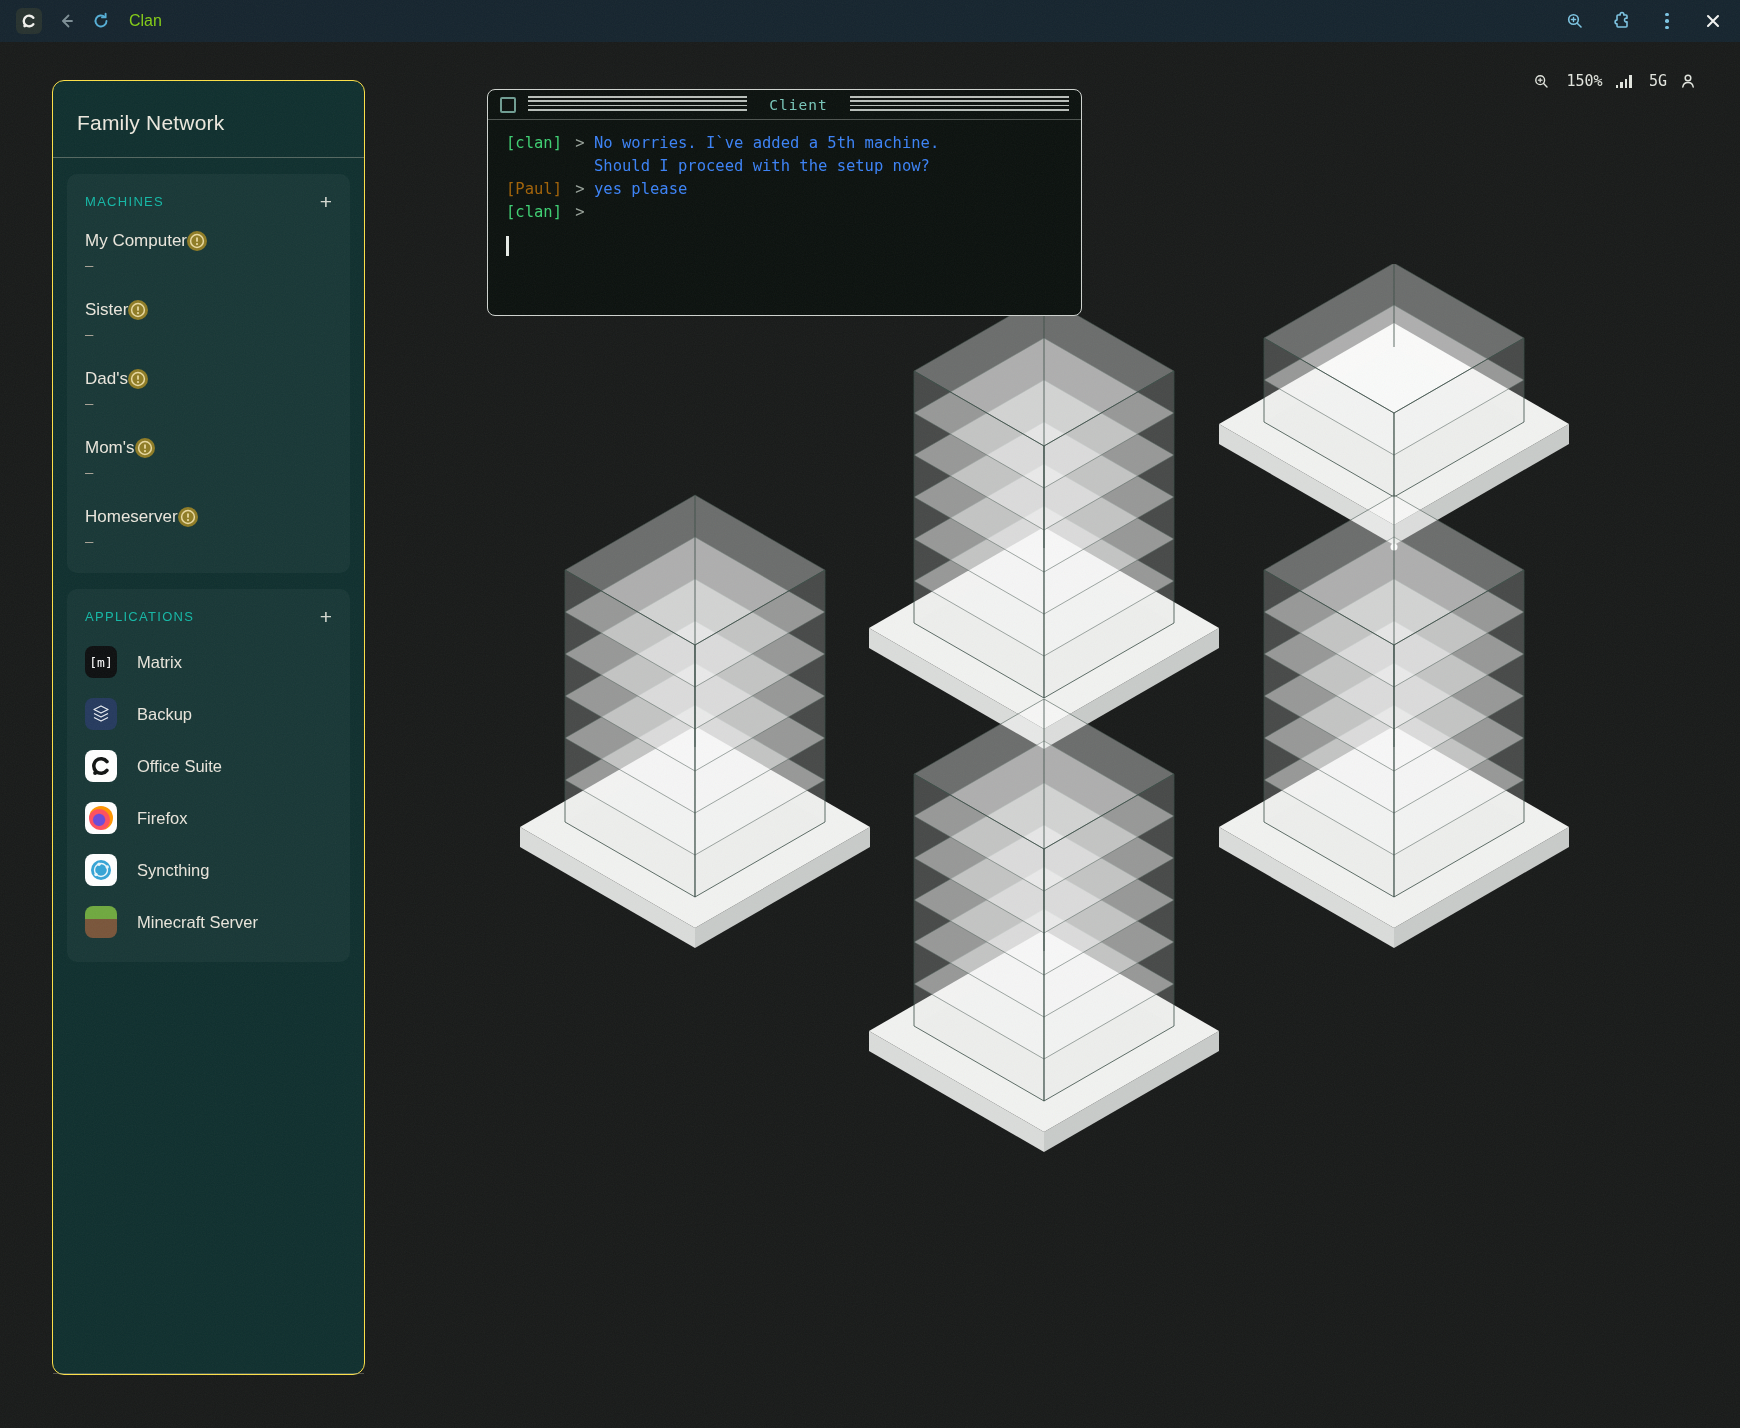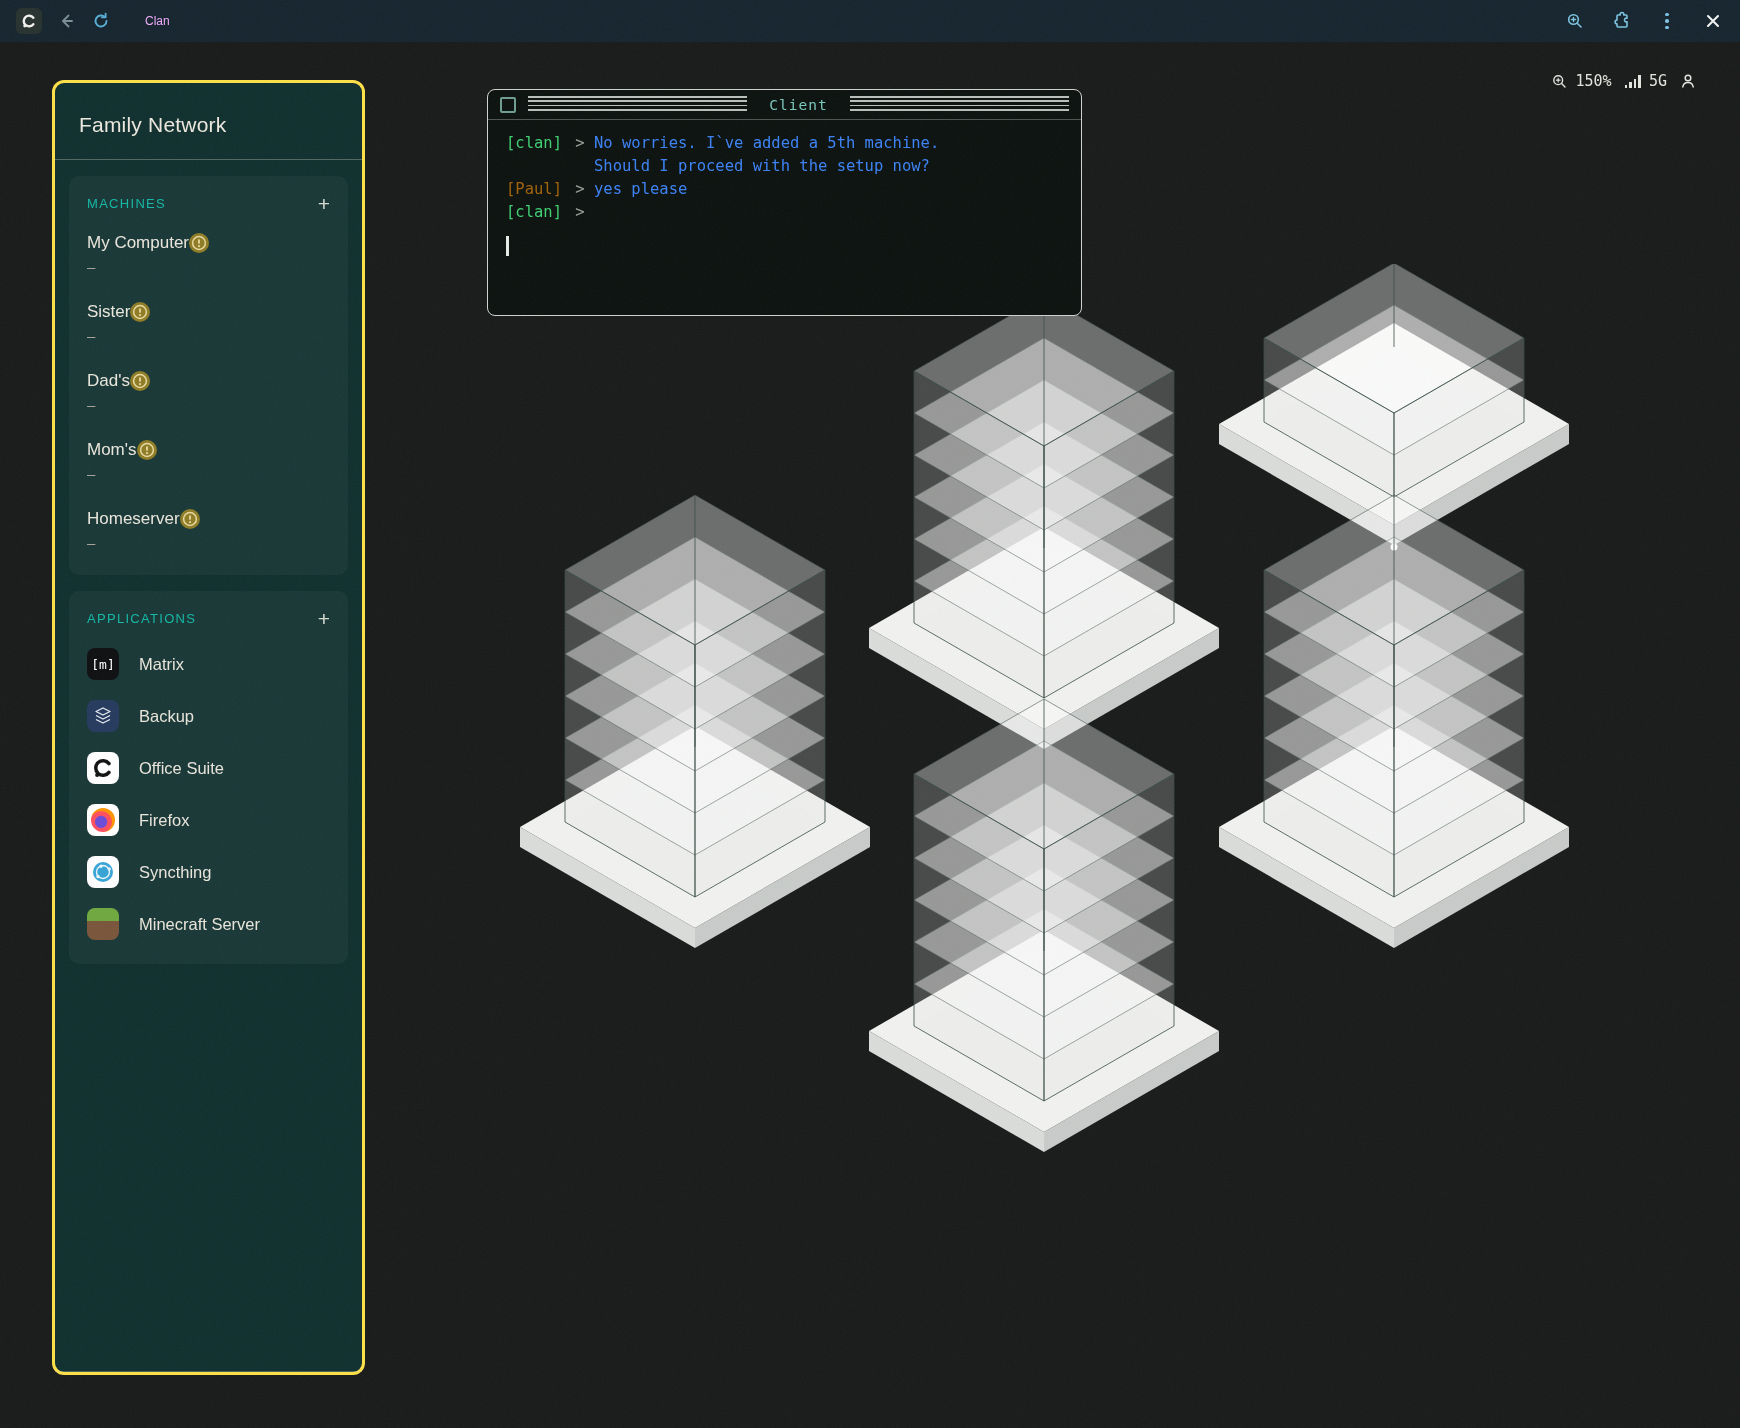--- a/index.html
+++ b/index.html
@@ -8,44 +8,44 @@
 
   
   .topbar{
     position:absolute; top:0; left:0; width:1740px; height:42px;
     background:#15242e; display:flex; align-items:center; padding:0 16px; gap:13px;
     z-index:50;
   }
   .tb-logo{ width:26px; height:26px; border-radius:6px; background:#27322f;
     display:flex; align-items:center; justify-content:center; }
   .tb-btn{ width:22px; height:22px; display:flex; align-items:center; justify-content:center; cursor:pointer; }
-  .tb-title{ color:#f0abfc; font-size:12px; margin-left:20px; }
+  .tb-title{ color:#84cc16; font-size:16px; margin-left:4px; }
   .tb-right{ margin-left:auto; display:flex; align-items:center; gap:24px; }
   .kebab{ display:flex; flex-direction:column; gap:3px; align-items:center; }
   .kebab i{ width:3.5px; height:3.5px; border-radius:50%; background:#7cc4e2; display:block; }
 
   
   .canvas{ position:absolute; top:42px; left:0; width:1740px; height:1386px;
     background:#181a19; }
 
   
   .status{ position:absolute; top:30px; right:44px; display:flex; align-items:center; gap:13px;
     color:#e2e5de; font-family:"DejaVu Sans Mono", monospace; font-size:15px; z-index:20; }
-  .status .grp{ display:flex; align-items:center; gap:8px; }
+  .status .grp{ display:flex; align-items:center; gap:17px; }
   .sigbars{ display:flex; align-items:flex-end; gap:2px; height:13px; }
   .sigbars i{ width:2.6px; background:#e2e5de; display:block; }
   .sigbars i:nth-child(1){ height:3px; }
   .sigbars i:nth-child(2){ height:6px; }
   .sigbars i:nth-child(3){ height:9px; }
   .sigbars i:nth-child(4){ height:12.5px; }
 
   
   .sidebar{
     position:absolute; left:52px; top:38px; width:313px; height:1295px;
-    background:#0f2f2e; border:3px solid #fde047; border-radius:12px;
+    background:#0f2f2e; border:1px solid #fde047; border-radius:12px;
     display:flex; flex-direction:column; z-index:30;
   }
   .sb-title{ color:#ece8de; font-size:21px; font-weight:500; letter-spacing:.2px;
     padding:30px 24px 0 24px; }
   .sb-divider{ height:1px; background:rgba(214,209,190,.35); margin:22px 0 0 0; }
   .panel{ background:rgba(222,244,238,.045); border-radius:10px; margin:16px 14px 0 14px;
     padding:20px 18px 24px 18px; }
   .panel-head{ display:flex; align-items:center; justify-content:space-between; margin-bottom:22px; }
   .panel-head .hd{ color:#14b8a6; font-size:13px; letter-spacing:1.3px; }
   .plus-btn{ color:#d4d8d0; font-size:21px; font-weight:300; line-height:14px; cursor:pointer; }

